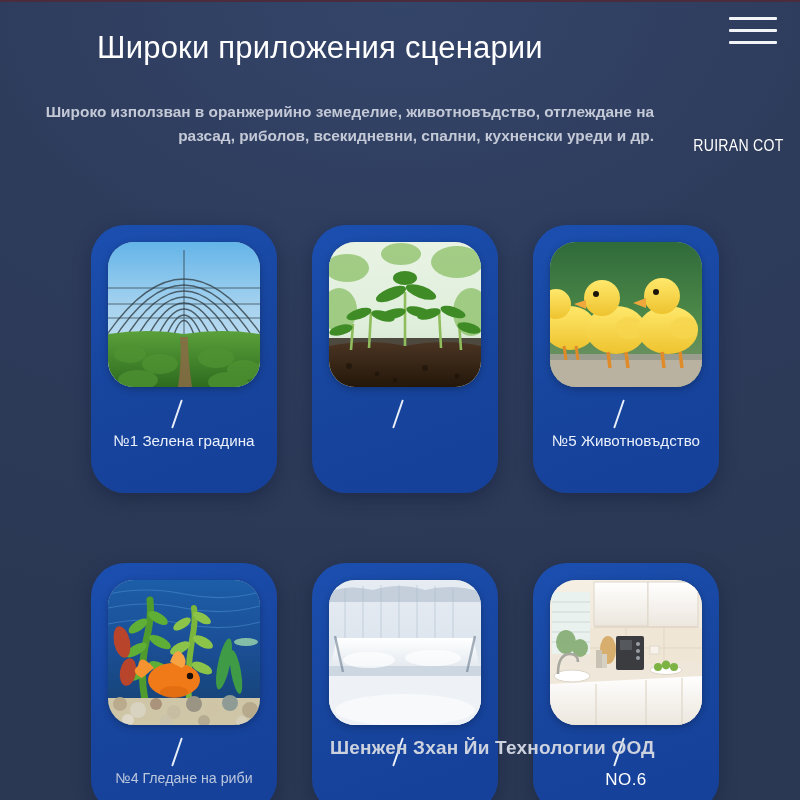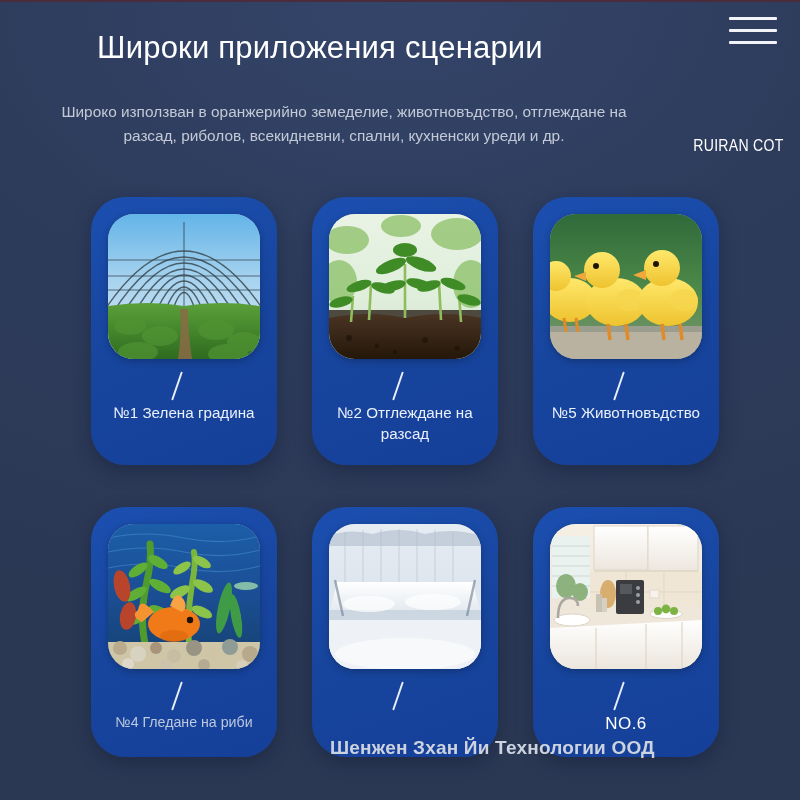--- a/index.html
+++ b/index.html
@@ -66,25 +66,25 @@
     font-weight: 400;
     letter-spacing: .2px;
     margin-top: 20px;
   }
 
   .subtitle {
     position: absolute;
     top: 100px;
     left: 34px;
     width: 620px;
-    text-align: center;
+    text-align: right;
     color: #c3c9d6;
     font-size: 15.4px;
     line-height: 1.55;
-    font-weight: 400;
+    font-weight: 700;
   }
 
   .watermark {
     position: absolute;
     top: 137px;
     right: 16px;
     color: #ffffff;
     font-size: 16px;
     letter-spacing: .3px;
     transform: scaleX(.88);
@@ -119,20 +119,21 @@
 
   .card {
     position: relative;
     width: 186px;
     height: 268px;
     border-radius: 34px;
     background: linear-gradient(160deg, #1b4fb0 0%, #17449c 55%, #15409a 100%);
     box-shadow: 0 6px 18px rgba(10, 20, 45, .35);
     padding: 17px 0 0 0;
     overflow: hidden;
+    margin-top: 28px;
   }
   .card.short { height: 250px; }
 
   .thumb {
     width: 152px;
     height: 145px;
     margin: 0 auto;
     border-radius: 26px;
     overflow: hidden;
     position: relative;
@@ -284,21 +285,20 @@
           <g fill="#1c1208" opacity=".6">
             <circle cx="20" cy="124" r="3"></circle>
               <circle cx="48" cy="132" r="2.4"></circle>
             <circle cx="96" cy="126" r="3"></circle>
               <circle cx="128" cy="134" r="2.6"></circle>
             <circle cx="66" cy="138" r="2.2"></circle>
           </g>
         </svg>
       </div>
       <div class="slash"></div>
-      <div class="card-label">№2 Отглеждане на разсад</div>
     </div>
 
     <div class="card">
       <div class="thumb">
         <svg viewBox="0 0 152 145" preserveAspectRatio="none">
           <defs>
             <linearGradient id="dk-bg" x1="0" y1="0" x2="0" y2="1">
               <stop offset="0%" stop-color="#2f6a3a"></stop>
               <stop offset="55%" stop-color="#4f8b4a"></stop>
               <stop offset="100%" stop-color="#7f9473"></stop>

